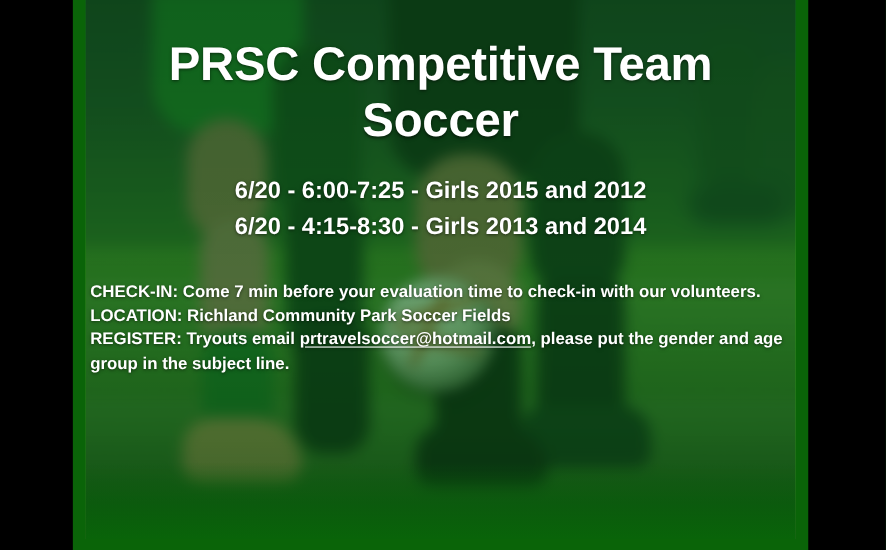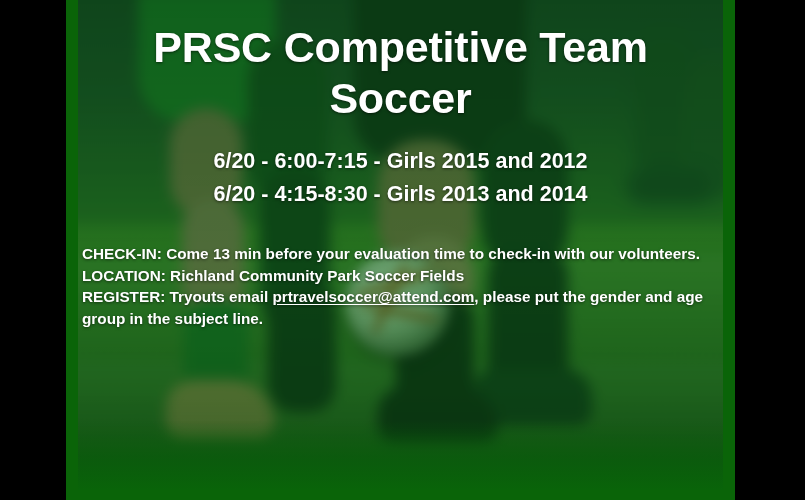--- a/index.html
+++ b/index.html
@@ -187,21 +187,21 @@
     top: 0;
     width: 645px;
     height: 500px;
     z-index: 20;
     color: #ffffff;
     text-align: center;
     text-shadow: 0 1px 3px rgba(0,0,0,.55);
   }
 
   .title {
-    margin: 0;
+    margin: 12px;
     padding: 22px 10px 0 10px;
     font-size: 43px;
     line-height: 1.18;
     font-weight: bold;
     letter-spacing: -0.2px;
   }
 
   .schedule {
     margin-top: 22px;
     font-size: 21.5px;
@@ -284,26 +284,26 @@
     </div>
 
     <div id="content">
 
       <h1 class="title">
         <span class="tline">PRSC Competitive Team</span><br>
         <span class="tline">Soccer</span>
       </h1>
 
       <div class="schedule">
-        <div class="line">6/20 - 6:00-7:15 - Girls 2015 and 2012</div>
+        <div class="line">6/20 - 6:00-7:25 - Girls 2015 and 2012</div>
         <div class="line">6/20 - 4:15-8:30 - Girls 2013 and 2014</div>
       </div>
 
 
       <div class="details">
-        <span class="dline">CHECK-IN: Come 13 min before your evaluation time to check-in with our volunteers.</span>
+        <span class="dline">CHECK-IN: Come 7 min before your evaluation time to check-in with our volunteers.</span>
         <span class="dline">LOCATION: Richland Community Park Soccer Fields</span>
-        <span class="dline-wrap"><span>REGISTER: Tryouts email </span><a class="email-link" href="#">prtravelsoccer@attend.com</a><span>, please put the gender and age group in the subject line.</span></span>
+        <span class="dline-wrap"><span>REGISTER: Tryouts email </span><a class="email-link" href="#">prtravelsoccer@hotmail.com</a><span>, please put the gender and age group in the subject line.</span></span>
       </div>
 
     </div>
   </div>
 </div>
 
 </body></html>

